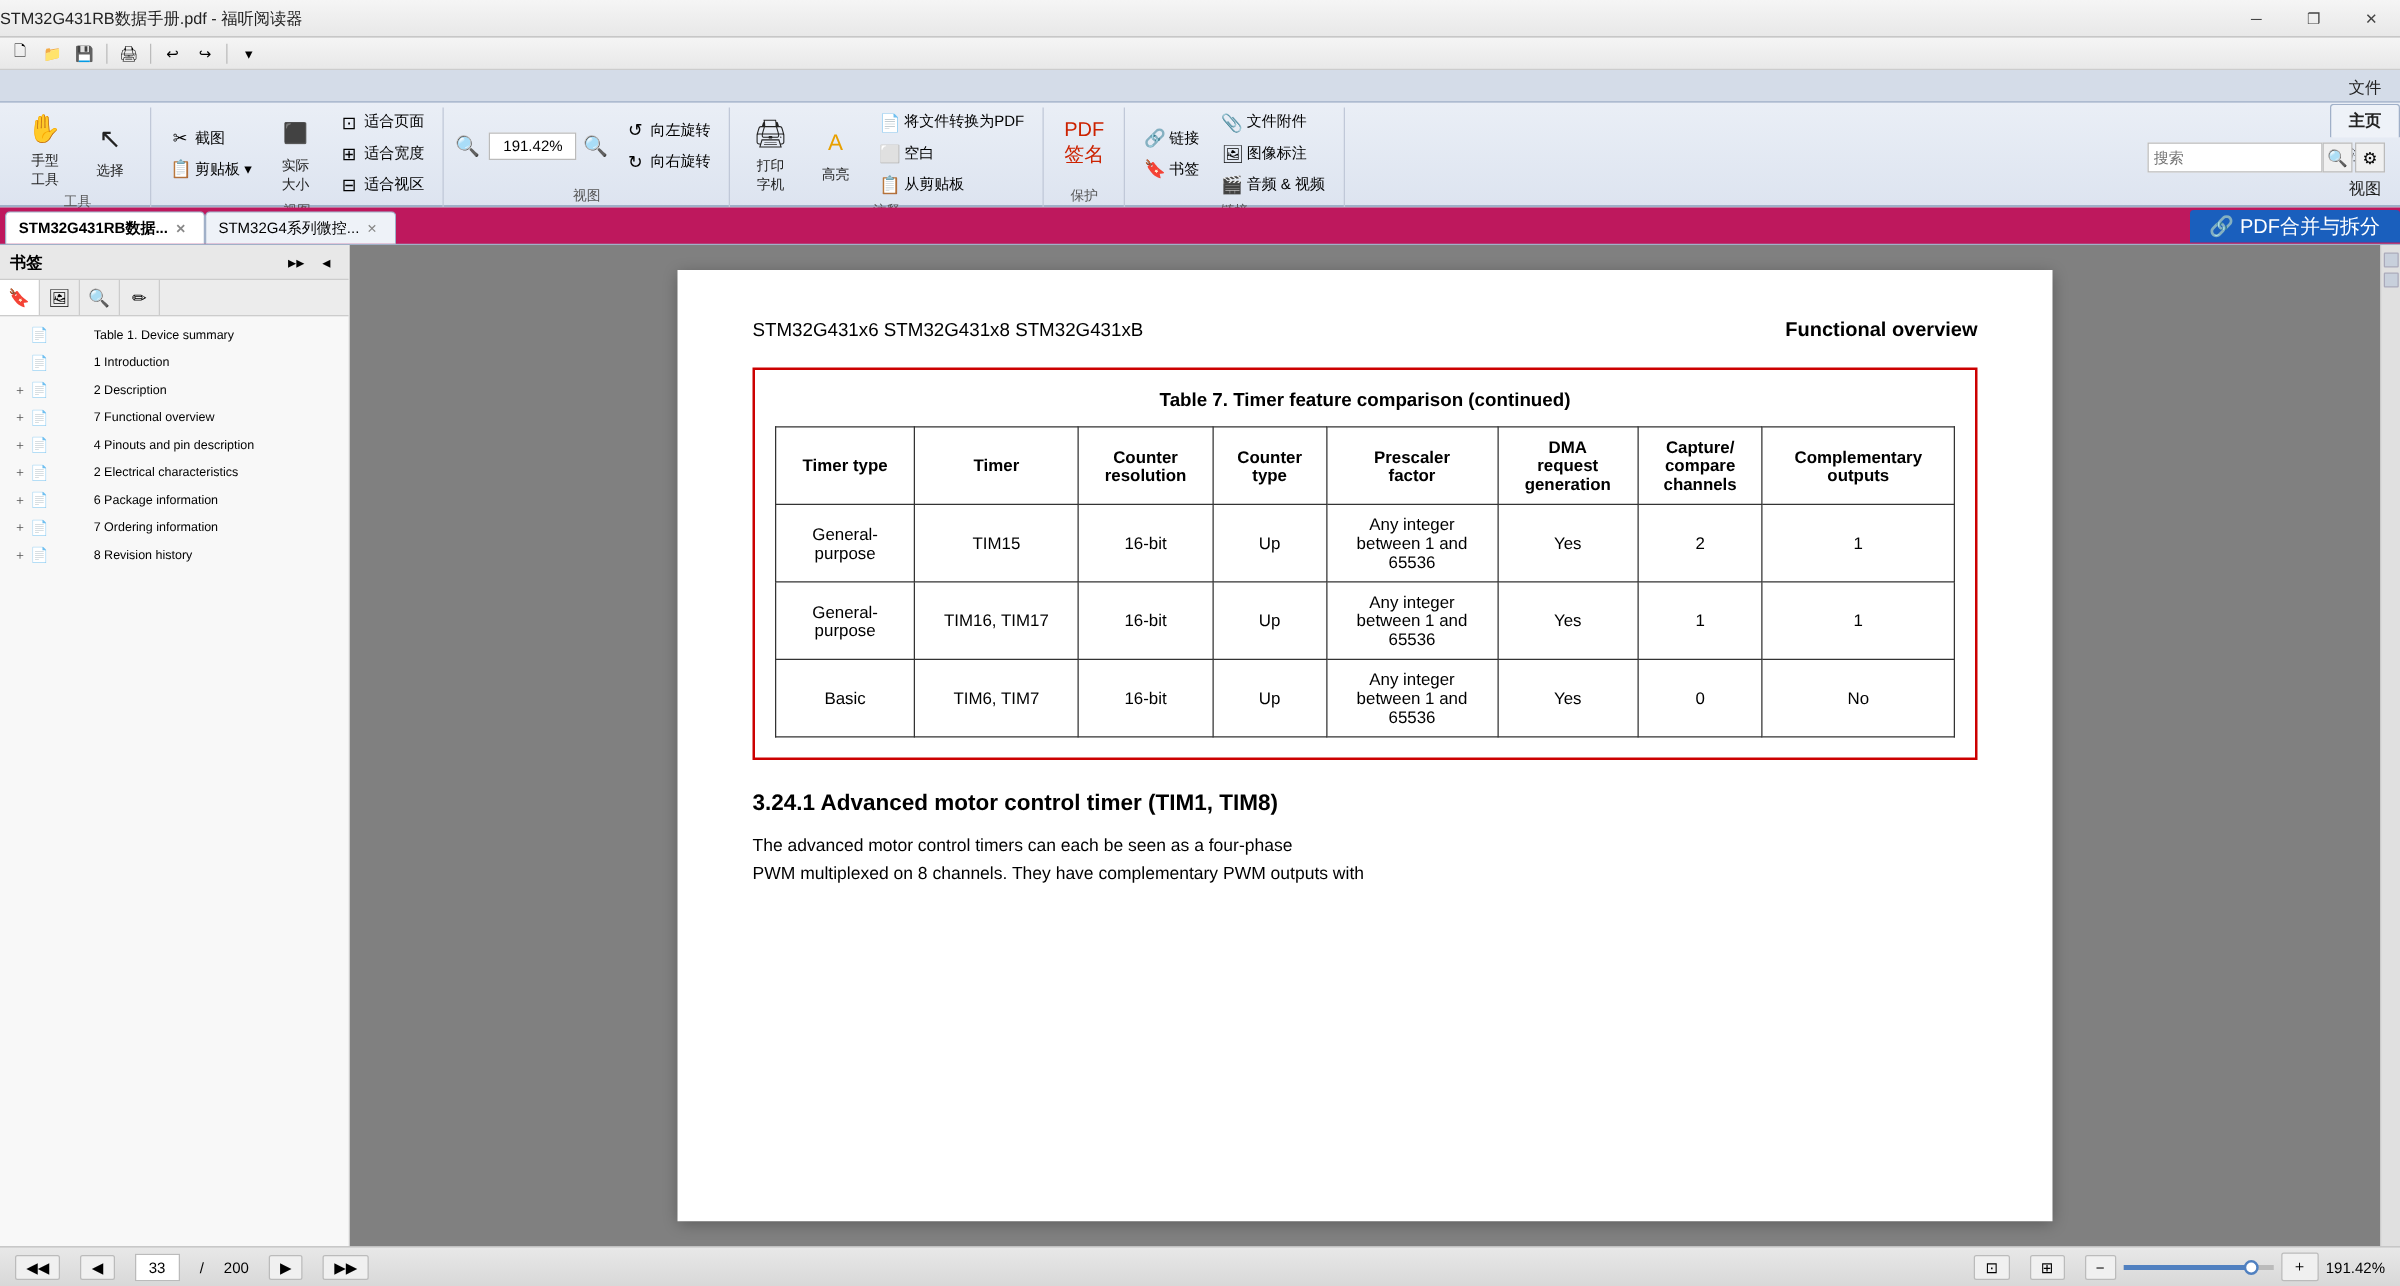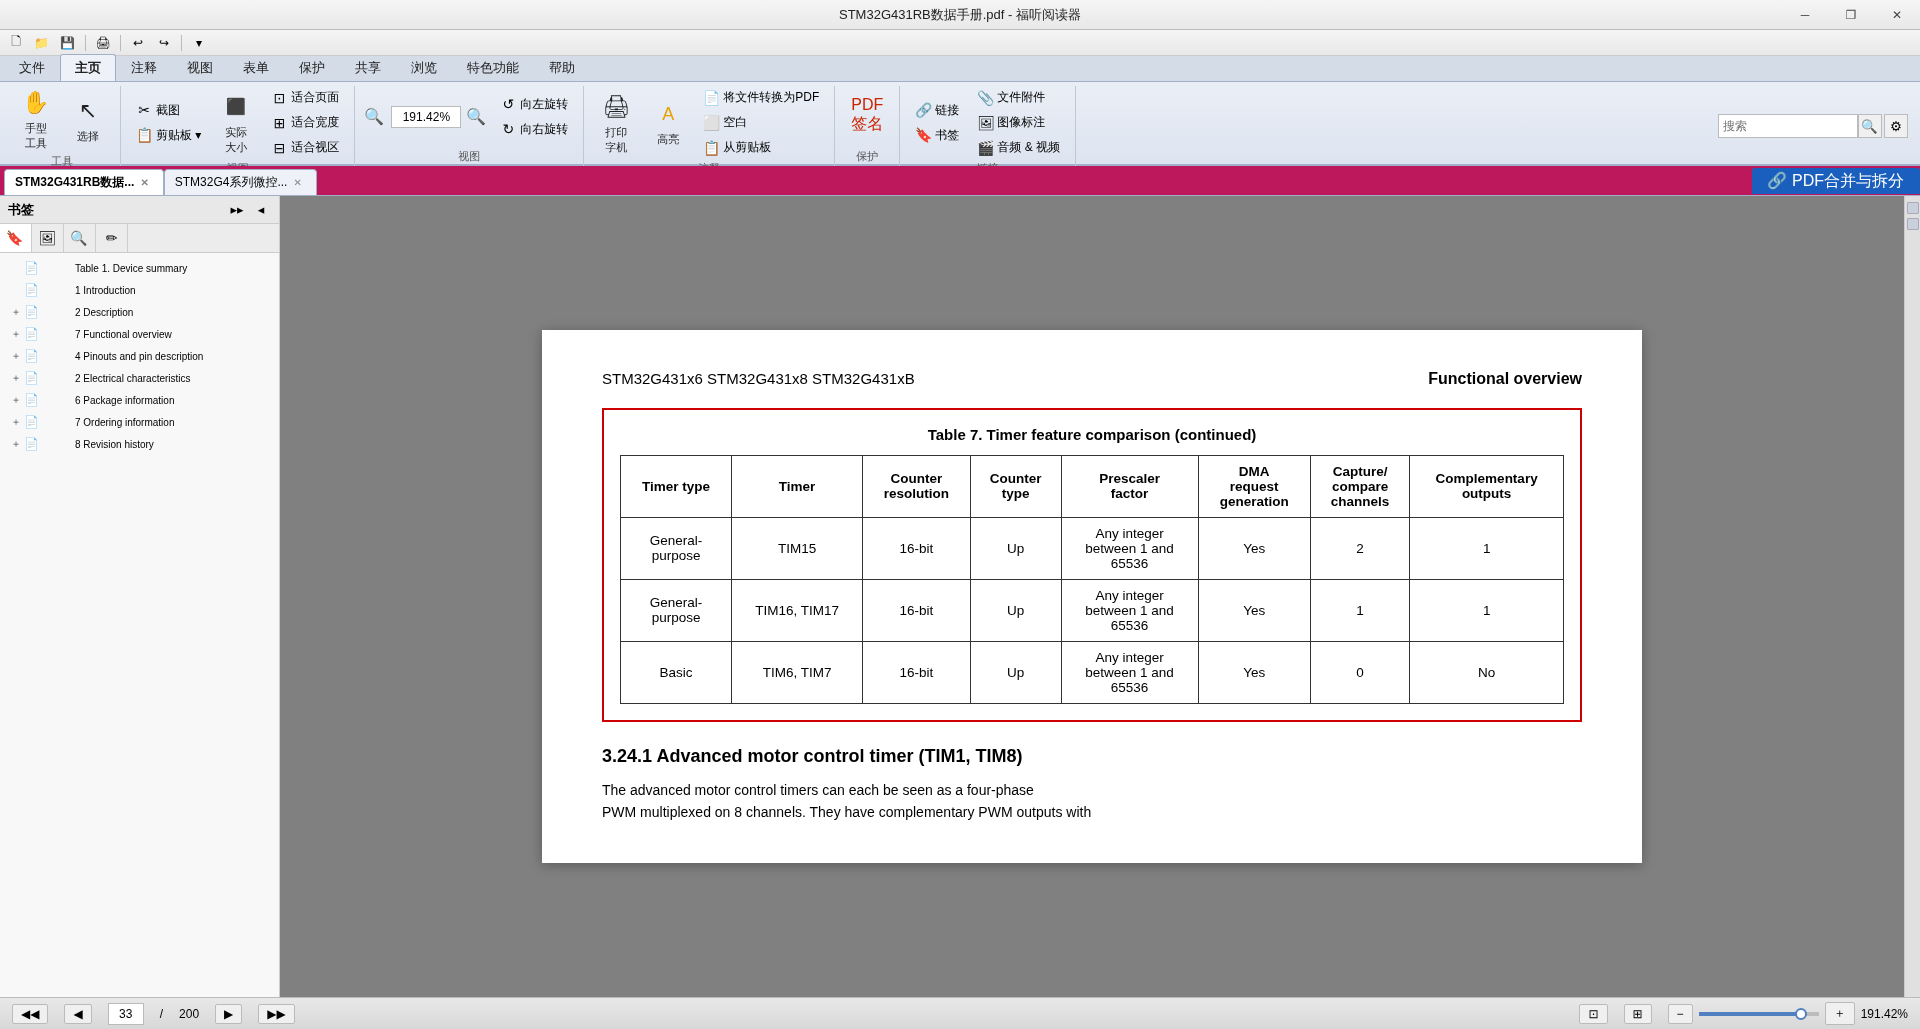--- a/index.html
+++ b/index.html
@@ -5,21 +5,20 @@
     * { margin: 0; padding: 0; box-sizing: border-box; }
     body { font-family: 'SimSun', 'Microsoft YaHei', Arial, sans-serif; background: #f0f0f0; width: 1920px; height: 1029px; overflow: hidden; font-size: 13px; }
 
     
     #titlebar {
       height: 30px;
       background: linear-gradient(to bottom, #f5f5f5, #e8e8e8);
       border-bottom: 1px solid #bbb;
       display: flex;
       align-items: center;
-      justify-content: center;
       font-size: 13px;
       color: #222;
       position: relative;
     }
     #titlebar .win-controls {
       position: absolute;
       right: 0;
       top: 0;
       display: flex;
       height: 30px;
@@ -61,20 +60,21 @@
       background: linear-gradient(to bottom, #eef2f8, #dde4f0);
       border-bottom: 2px solid #a0b0c8;
     }
     #ribbon-tabs {
       height: 26px;
       background: #d4dce8;
       display: flex;
       align-items: flex-end;
       padding-left: 4px;
       border-bottom: 1px solid #a0b0c8;
+      flex-direction: column;
     }
     .ribbon-tab {
       padding: 4px 14px;
       font-size: 13px;
       cursor: pointer;
       border: 1px solid transparent;
       border-bottom: none;
       border-radius: 3px 3px 0 0;
       background: transparent;
       color: #222;
@@ -263,21 +263,20 @@
     .tree-label { font-size: 10px; margin-left: 32px; }
 
     
     #docarea {
       flex: 1;
       background: #808080;
       overflow: auto;
       display: flex;
       justify-content: center;
       padding: 20px;
-      align-items: center;
     }
     #page {
       width: 1100px;
       background: #fff;
       padding: 40px 60px;
       box-shadow: 0 2px 12px rgba(0,0,0,0.3);
       position: relative;
     }
 
     

